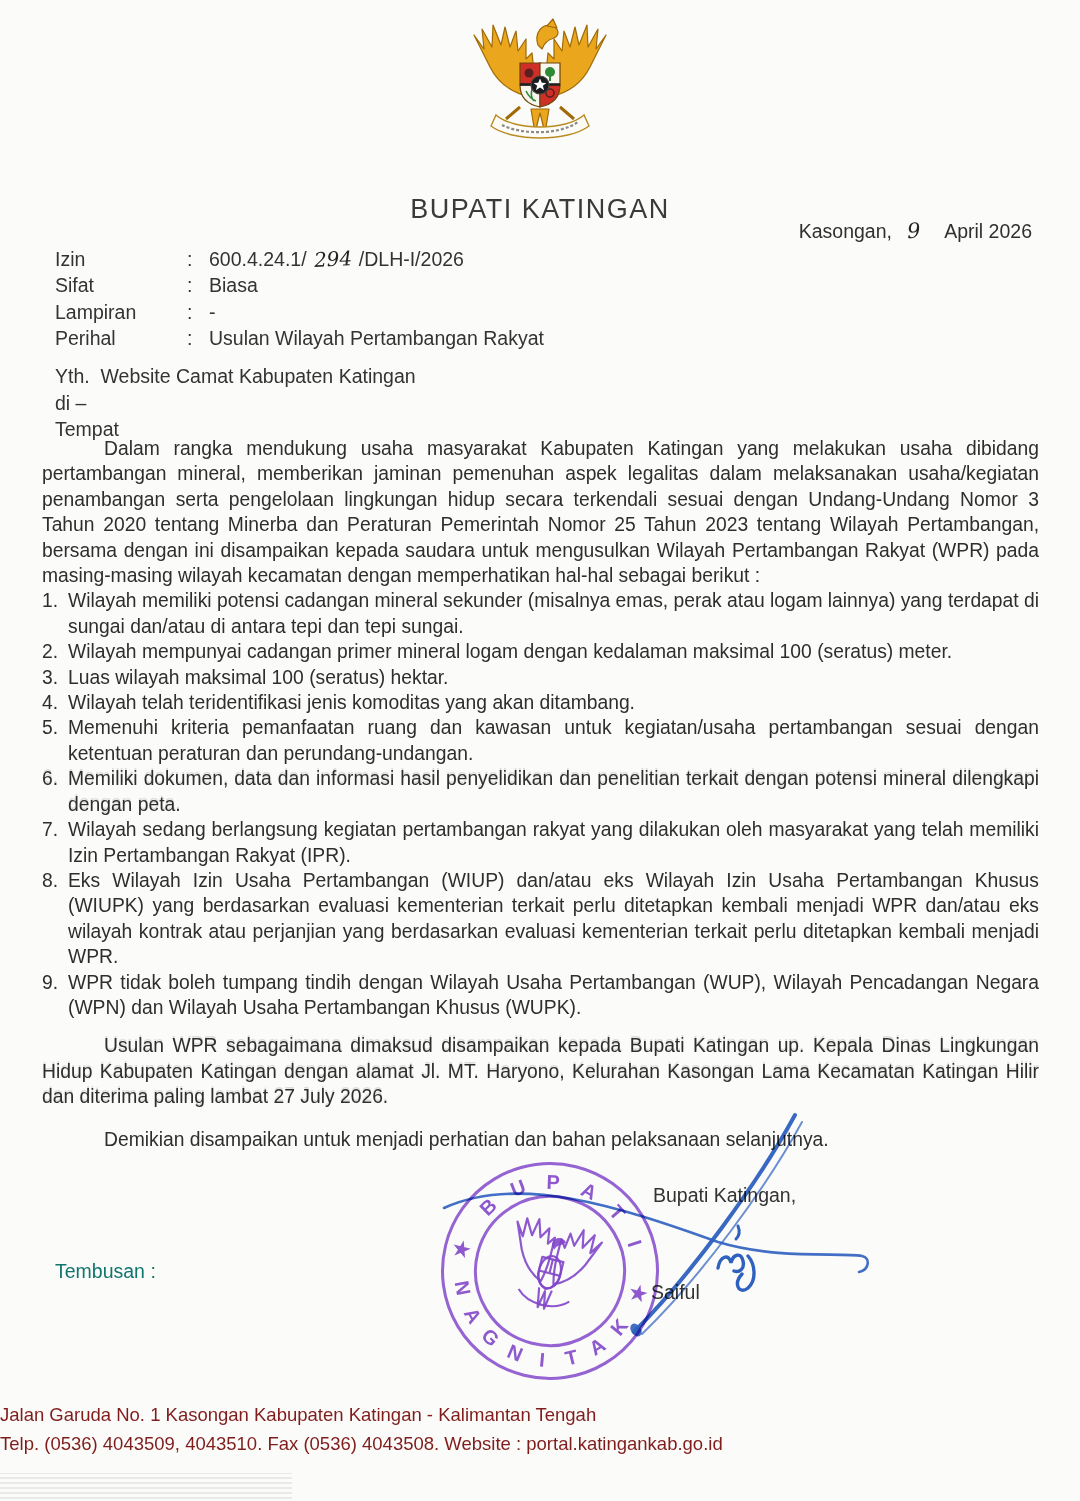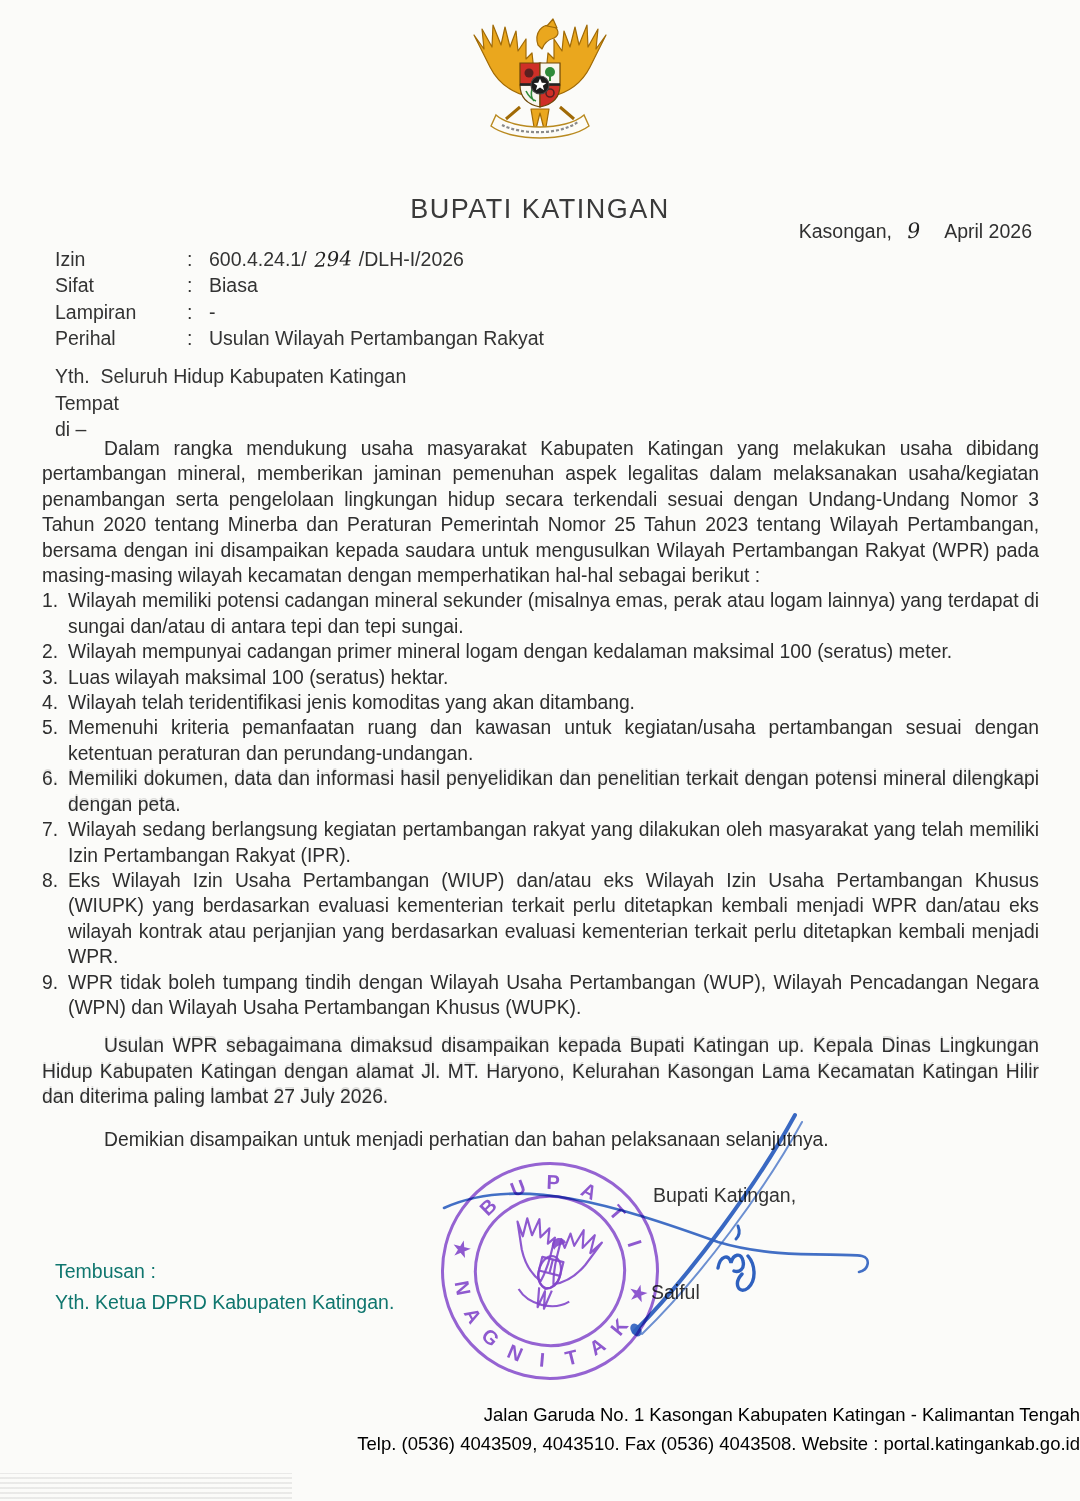--- a/index.html
+++ b/index.html
@@ -70,22 +70,22 @@
   .st-b4{transform:rotate(189deg) translateY(-89px) rotate(180deg);}
   .st-b5{transform:rotate(208deg) translateY(-89px) rotate(180deg);}
   .st-b6{transform:rotate(226deg) translateY(-89px) rotate(180deg);}
   .st-b7{transform:rotate(245deg) translateY(-89px) rotate(180deg);}
   .st-sl{transform:rotate(-90deg) translateY(-91px) rotate(90deg); font-size:22px;}
   .st-sr{transform:rotate(90deg) translateY(-91px) rotate(-90deg); font-size:22px;}
   .stamp-garuda{position:absolute; left:54px; top:58px; width:110px; height:100px;}
   .sig-ink{position:absolute; left:398px; top:1106px; width:505px; height:255px; mix-blend-mode:multiply;}
   
   .tembusan{position:absolute; left:55px; top:1256px; font-size:19.5px; line-height:31px; color:#0f766e;}
-  .footer{position:absolute; left:0; top:1400px; width:100%; text-align:right;
-    font-size:18.5px; line-height:29px; color:#000000;}
+  .footer{position:absolute; left:0; top:1400px; width:100%; text-align:left;
+    font-size:18.5px; line-height:29px; color:#7f1d1d;}
   .scan-stripes{
     position:absolute; left:0; top:1473px; width:292px; height:26px; opacity:.5;
     background:repeating-linear-gradient(0deg, rgba(150,150,150,.35) 0 2px, transparent 2px 5px);
   }
 </style>
 </head>
 <body>
 
 <div class="page">
 
@@ -148,23 +148,23 @@
       <span class="mval">-</span>
     </div>
     <div class="mrow">
       <span class="mlabel">Perihal</span>
       <span class="mcolon">:</span>
       <span class="mval">Usulan Wilayah Pertambangan Rakyat</span>
     </div>
   </div>
 
   <div class="addressee">
-    <div>Yth.  Seluruh Hidup Kabupaten Katingan</div>
+    <div>Yth.  Website Camat Kabupaten Katingan</div>
+    <div>di –</div>
     <div>Tempat</div>
-    <div>di –</div>
   </div>
 
   <div class="bodytext">
     <p class="para">Dalam rangka mendukung usaha masyarakat Kabupaten Katingan yang melakukan usaha dibidang pertambangan mineral, memberikan jaminan pemenuhan aspek legalitas dalam melaksanakan usaha/kegiatan penambangan serta pengelolaan lingkungan hidup secara terkendali sesuai dengan Undang-Undang Nomor 3 Tahun 2020 tentang Minerba dan Peraturan Pemerintah Nomor 25 Tahun 2023 tentang Wilayah Pertambangan, bersama dengan ini disampaikan kepada saudara untuk mengusulkan Wilayah Pertambangan Rakyat (WPR) pada masing-masing wilayah kecamatan dengan memperhatikan hal-hal sebagai berikut :</p>
     <div class="list">
       <div class="li">
           <span class="num">1.</span>
           <span class="txt">Wilayah memiliki potensi cadangan mineral sekunder (misalnya emas, perak atau logam lainnya) yang terdapat di sungai dan/atau di antara tepi dan tepi sungai.</span>
         </div>
       <div class="li">
@@ -247,21 +247,20 @@
       <path d="M404,16 C368,82 302,172 244,228" stroke-width="2" opacity=".7"></path>
       <ellipse cx="238" cy="224" rx="5" ry="7" fill="#2f62c4" stroke="none" transform="rotate(-35 238 224)" opacity=".9"></ellipse>
       <path d="M320,162 C322,150 331,147 333,157 C335,148 343,146 345,155 C347,163 341,167 336,165" stroke-width="3.4"></path>
       <path d="M350,150 C357,158 359,174 350,182 C341,189 335,178 344,168" stroke-width="3.4"></path>
       <path d="M340,120 C342,125 341,130 338,133" stroke-width="3"></path>
     </g>
   </svg>
 
   <div class="tembusan">
     <div>Tembusan :</div>
-    <div>Yth. Ketua DPRD Kabupaten Katingan.</div>
   </div>
 
   <div class="footer">
     <div>Jalan Garuda No. 1 Kasongan Kabupaten Katingan - Kalimantan Tengah</div>
     <div>Telp. (0536) 4043509, 4043510. Fax (0536) 4043508. Website : portal.katingankab.go.id</div>
   </div>
 
   <div class="scan-stripes"></div>
 
 </div>

